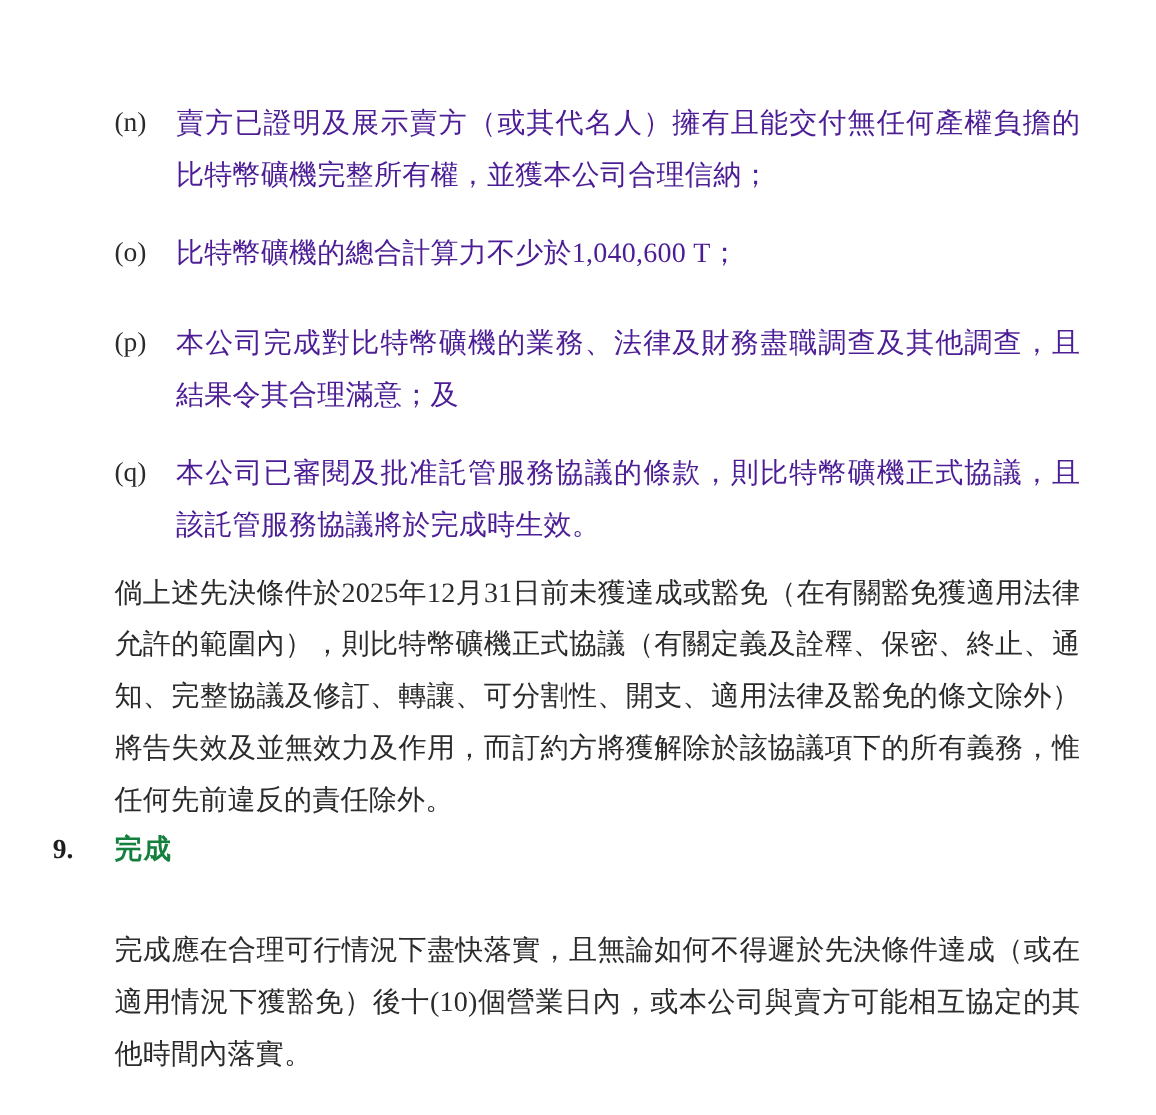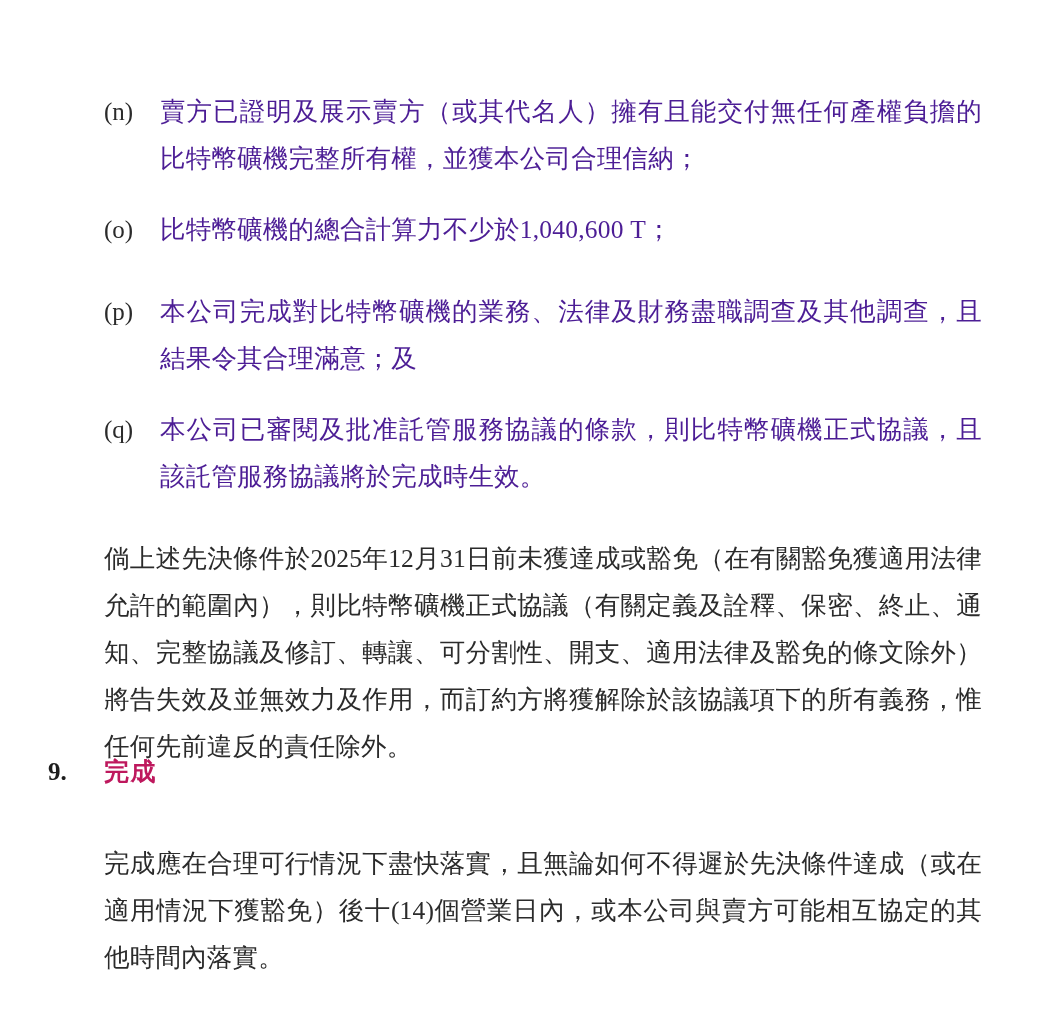--- a/index.html
+++ b/index.html
@@ -83,30 +83,30 @@
     line-height: 40px;
     font-weight: bold;
     color: #1d1d1d;
   }
   .section-heading .sec-title {
     flex: 1 1 auto;
     font-family: "DejaVu Sans", "Liberation Sans", sans-serif;
     font-size: 25px;
     line-height: 40px;
     font-weight: bold;
-    color: #be185d;
+    color: #15803d;
     letter-spacing: 1.5px;
   }
 
   
   #clause-n      { top: 88px;  }
   #clause-o      { top: 206px; }
   #clause-p      { top: 288px; }
   #clause-q      { top: 406px; }
-  #para-lapse    { top: 535px; }
+  #para-lapse    { top: 515px; }
   #heading-9     { top: 752px; }
   #para-completion { top: 840px; }
 </style>
 </head>
 <body>
 
 <div class="page">
 
   <div class="clause" id="clause-n">
     <div class="clause-label">(n)</div>
@@ -128,15 +128,15 @@
     <div class="clause-body">本公司已審閱及批准託管服務協議的條款，則比特幣礦機正式協議，且該託管服務協議將於完成時生效。</div>
   </div>
 
   <div class="body-para" id="para-lapse">倘上述先決條件於2025年12月31日前未獲達成或豁免（在有關豁免獲適用法律允許的範圍內），則比特幣礦機正式協議（有關定義及詮釋、保密、終止、通知、完整協議及修訂、轉讓、可分割性、開支、適用法律及豁免的條文除外）將告失效及並無效力及作用，而訂約方將獲解除於該協議項下的所有義務，惟任何先前違反的責任除外。</div>
 
   <div class="section-heading" id="heading-9">
     <div class="sec-num">9.</div>
     <div class="sec-title">完成</div>
   </div>
 
-  <div class="body-para" id="para-completion">完成應在合理可行情況下盡快落實，且無論如何不得遲於先決條件達成（或在適用情況下獲豁免）後十(14)個營業日內，或本公司與賣方可能相互協定的其他時間內落實。</div>
+  <div class="body-para" id="para-completion">完成應在合理可行情況下盡快落實，且無論如何不得遲於先決條件達成（或在適用情況下獲豁免）後十(10)個營業日內，或本公司與賣方可能相互協定的其他時間內落實。</div>
 
 </div>
 
 </body></html>

